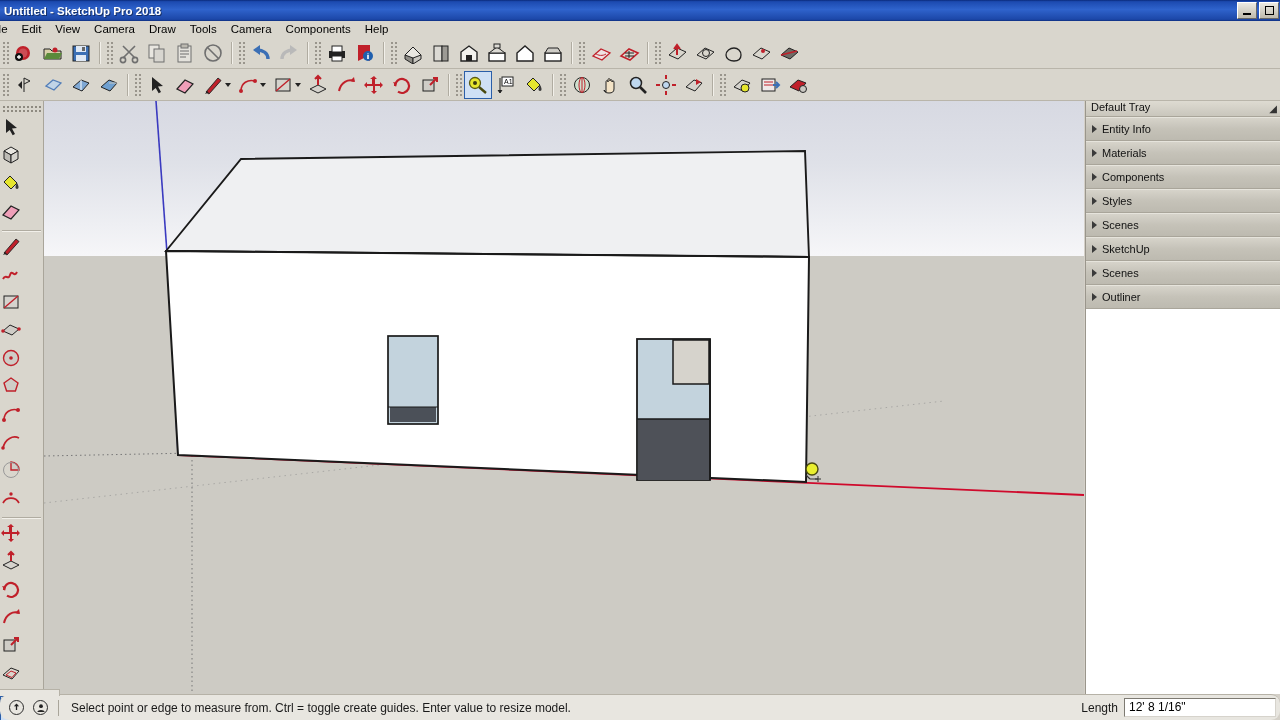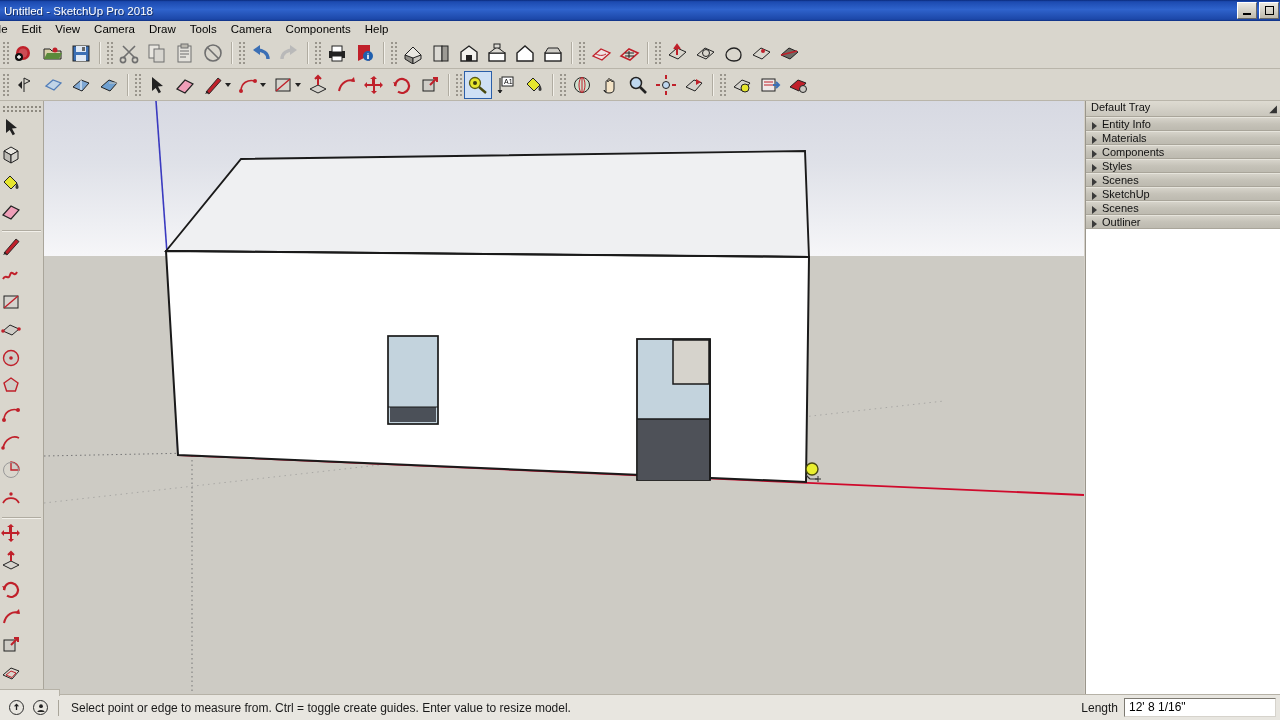--- a/index.html
+++ b/index.html
@@ -10,21 +10,21 @@
   }
   #app { position: relative; width: 1280px; height: 720px; }
 
   
   .titlebar {
     position: absolute; left: 0; top: 0; width: 1280px; height: 21px;
     background: linear-gradient(180deg,#0a2a7a 0%,#1c4ab0 8%,#2f63cc 45%,#1c47a8 92%,#0e2f80 100%);
     display: flex; align-items: center;
   }
   .titlebar .tl-text {
-    color: #fff; font-size: 11.5px; font-weight: normal; margin-left: 4px;
+    color: #fff; font-size: 11.5px; font-weight: bold; margin-left: 4px;
     text-shadow: 1px 1px 0 rgba(0,0,0,.45); white-space: nowrap;
   }
   .tl-btns { position: absolute; right: 1px; top: 2px; display: flex; gap: 2px; }
   .tl-btn {
     width: 20px; height: 17px; background: linear-gradient(180deg,#eceae3,#bdb9ac);
     border: 1px solid #fff; border-right-color:#666; border-bottom-color:#666;
     display: flex; align-items: center; justify-content: center;
   }
   .tl-btn i { display:block; background:#000; }
   .ico-min { width: 8px; height: 2px; margin-top: 6px; }
@@ -92,32 +92,32 @@
     position: absolute; left: 1085px; top: 101px; width: 195px; height: 593px;
     background: #fff; border-left: 1px solid #9a968c;
   }
   .tray-title {
     height: 16px; background: linear-gradient(180deg,#dedbd2,#c9c6bc);
     border-bottom: 1px solid #a9a59a; display:flex; align-items:flex-start;
     padding-left: 5px; font-size: 11px; color:#111; position: relative;
   }
   .tray-pin { position:absolute; right:3px; top:2px; font-size:10px; color:#333; }
   .tray-row {
-    height: 14px; display:flex; align-items:flex-end; padding-left: 6px;
+    height: 24px; display:flex; align-items:center; padding-left: 6px;
     background: linear-gradient(180deg,#d6d3ca 0%,#c5c2b8 50%,#bdbab0 100%);
     border-bottom: 1px solid #a9a59a; border-top: 1px solid #e6e4dc;
     font-size: 11px; color:#111; gap:5px;
   }
   .tri { width:0;height:0;border-top:4px solid transparent;border-bottom:4px solid transparent;
          border-left:5px solid #3a3a3a; }
 
   
   .statusbar {
     position: absolute; left: 0; top: 694px; width: 1280px; height: 26px;
-    background: #e8e6e0; border-top: 1px solid #b6b2a7; display: flex; align-items: center;
+    background: #e8e6e0; border-top: 1px solid #b6b2a7; display: flex; align-items: center; border-radius: 9px;
   }
   .sb-icon { width: 15px; height: 15px; border-radius: 50%; border: 1.6px solid #2b2b2b;
              margin-left: 9px; display:flex; align-items:center; justify-content:center; }
   .sb-text { font-size: 12px; color: #1a1a1a; margin-left: 12px; }
   .sb-divider { width:1px; height:16px; background:#a9a59a; margin-left:10px; }
   .sb-right { position:absolute; right: 4px; display:flex; align-items:center; gap:6px; }
   .sb-label { font-size: 12px; color:#1a1a1a;text-align:right; }
   .vcb-input {
     width: 152px; height: 19px; background:#fff; border:1px solid #7d7a72;
     border-right-color:#d6d3cc; border-bottom-color:#d6d3cc;

